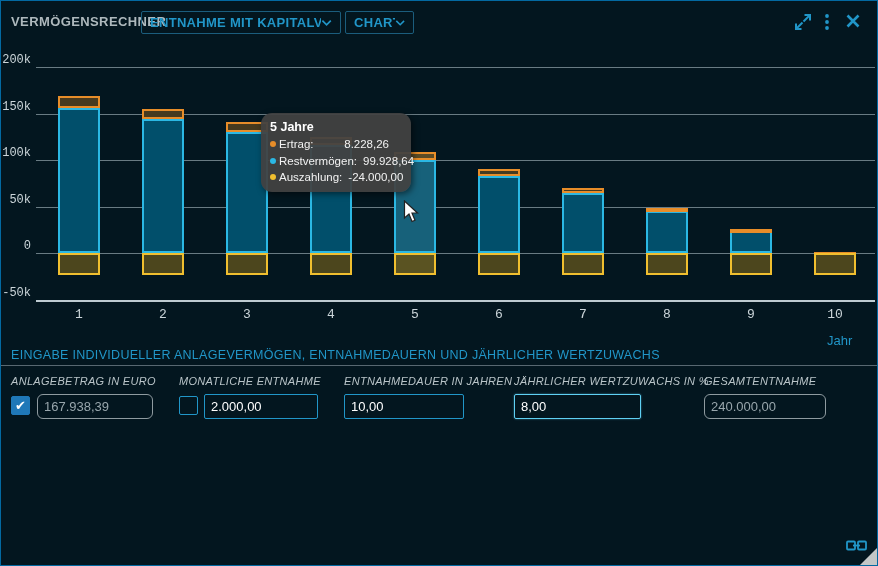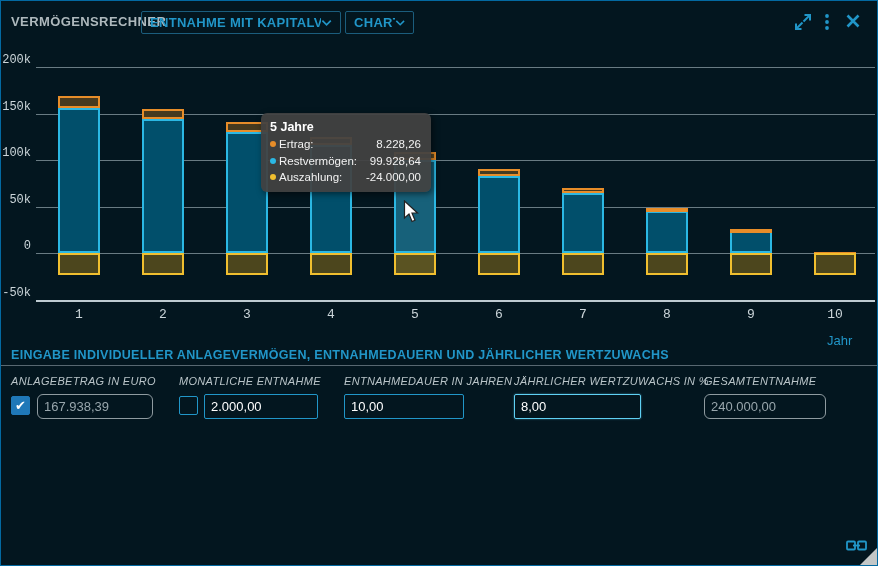--- a/index.html
+++ b/index.html
@@ -31,31 +31,31 @@
   .seg{position:absolute;box-sizing:border-box;}
   .seg.rest{background:#014f6b;border:2px solid #2bb8e4;}
   .seg.ertrag{background:#463a1f;border:2px solid #e78d29;}
   .seg.auszahlung{background:#4c461d;border:2px solid #f0bf2f;}
   .bar-hover .seg.rest{background:#17617a;}
   .bar-hover .seg.ertrag{background:#5c4c26;}
   .bar-hover .seg.auszahlung{background:#5a5322;}
   .xaxis-title{left:826px;top:332px;font-size:13px;color:#2196c8;}
   
   .tooltip{
-    left:260px;top:112px;width:170px;box-sizing:border-box;
-    background:rgba(66,66,66,.94);border-radius:6px;padding:7px 10px 6px 9px;
+    left:260px;top:112px;width:150px;box-sizing:border-box;
+    background:rgba(66,66,66,.94);border-radius:11px;padding:7px 22px 6px 9px;
     box-shadow:2px 2px 6px rgba(0,0,0,.5);z-index:5;
   }
   .tt-title{font-size:12.5px;font-weight:bold;color:#ffffff;margin-bottom:2px;}
   .tt-row{display:flex;align-items:center;font-size:11.5px;color:#f2f2f2;line-height:16.5px;white-space:nowrap;}
   .tt-row .dot{width:6px;height:6px;border-radius:50%;margin-right:3px;flex:0 0 auto;}
   .tt-val{margin-left:auto;padding-left:6px;}
   .cursor{left:402px;top:199px;z-index:6;}
   
-  .section-heading{left:10px;top:347px;font-size:12.5px;font-weight:bold;color:#2196c8;letter-spacing:.3px;}
+  .section-heading{left:10px;top:347px;font-size:12.5px;font-weight:normal;color:#2196c8;letter-spacing:.3px;}
   .section-divider{left:0;top:364px;width:878px;height:1px;background:rgba(158,173,180,.55);}
   .field-label{top:374px;font-size:11px;font-style:italic;color:#b9c4c8;letter-spacing:.3px;white-space:nowrap;}
   .tf{
     top:393px;height:25px;box-sizing:border-box;background:transparent;
     border:1px solid #2196c8;border-radius:2px;color:#ffffff;
     font-size:13px;font-family:"Liberation Sans",sans-serif;padding:0 6px;outline:none;
   }
   .tf.disabled{border-color:#8f9ba0;color:#98a6ac;border-radius:6px;}
   .tf.focused{border-color:#5fd0f3;box-shadow:0 0 2px rgba(95,208,243,.6);}
   .cb{

